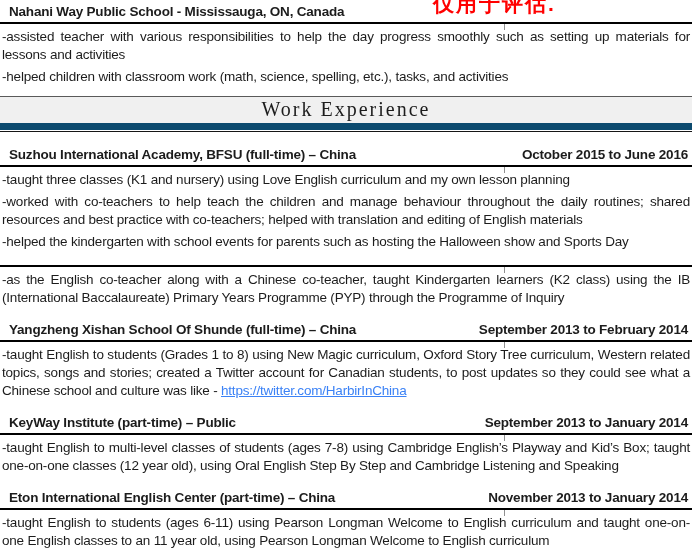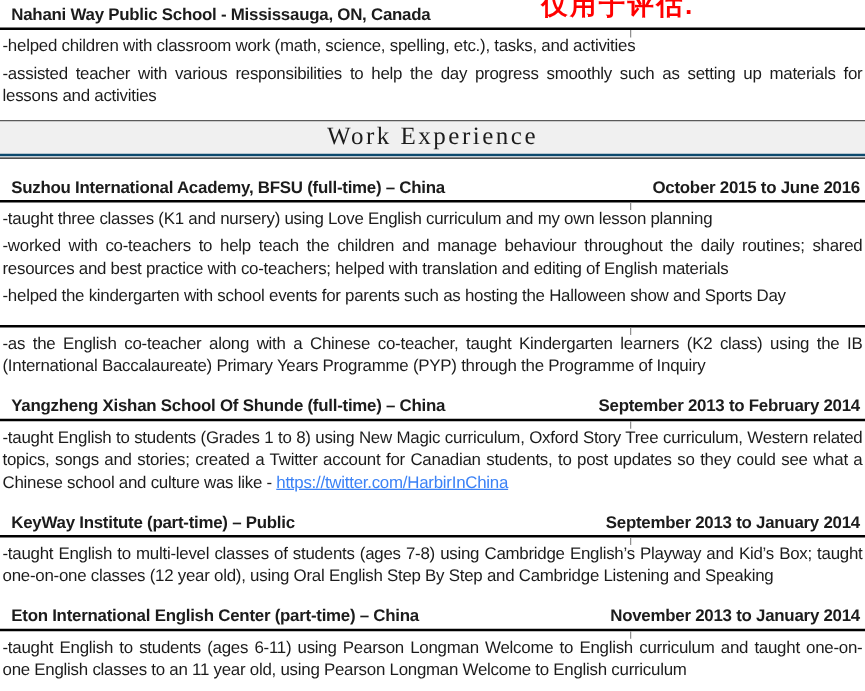--- a/index.html
+++ b/index.html
@@ -43,21 +43,21 @@
     padding: 0 2px 0 2px;
     margin-top: 4px;
   }
   .top-paras .para { margin-top: 4px; }
 
   
   .section-banner {
     margin-top: 10px;
     background: #f0f0f0;
     border-top: 1px solid #5a5a5a;
-    border-bottom: 2px solid #0c4a6e;
+    border-bottom: 7px solid #0c4a6e;
     text-align: center;
     font-family: "Liberation Serif", serif;
     font-size: 20px; letter-spacing: 2px;
     line-height: 21px;
     padding: 2px 0 3px 0;
   }
   .section-banner-underline { height: 1px; background: #161616; margin-top: 1px; }
 
   .job { margin-top: 14px; }
   .job .para { margin-top: 4px; }
@@ -76,22 +76,22 @@
   <div class="watermark">仅用于评估.</div>
 
   <div class="head-row">
     <span>Nahani Way Public School - Mississauga, ON, Canada</span>
   </div>
   <div class="rule thin">
       <span class="tick"></span>
     </div>
 
   <div class="top-paras">
+    <p class="para">-assisted teacher with various responsibilities to help the day progress smoothly such as setting up materials for lessons and activities</p>
     <p class="para">-helped children with classroom work (math, science, spelling, etc.), tasks, and activities</p>
-    <p class="para">-assisted teacher with various responsibilities to help the day progress smoothly such as setting up materials for lessons and activities</p>
   </div>
 
   <div class="section-banner">Work Experience</div>
   <div class="section-banner-underline"></div>
 
   <div class="job">
     <div class="head-row">
       <span>Suzhou International Academy, BFSU (full-time) – China</span>
       <span>October 2015 to June 2016</span>
     </div>

